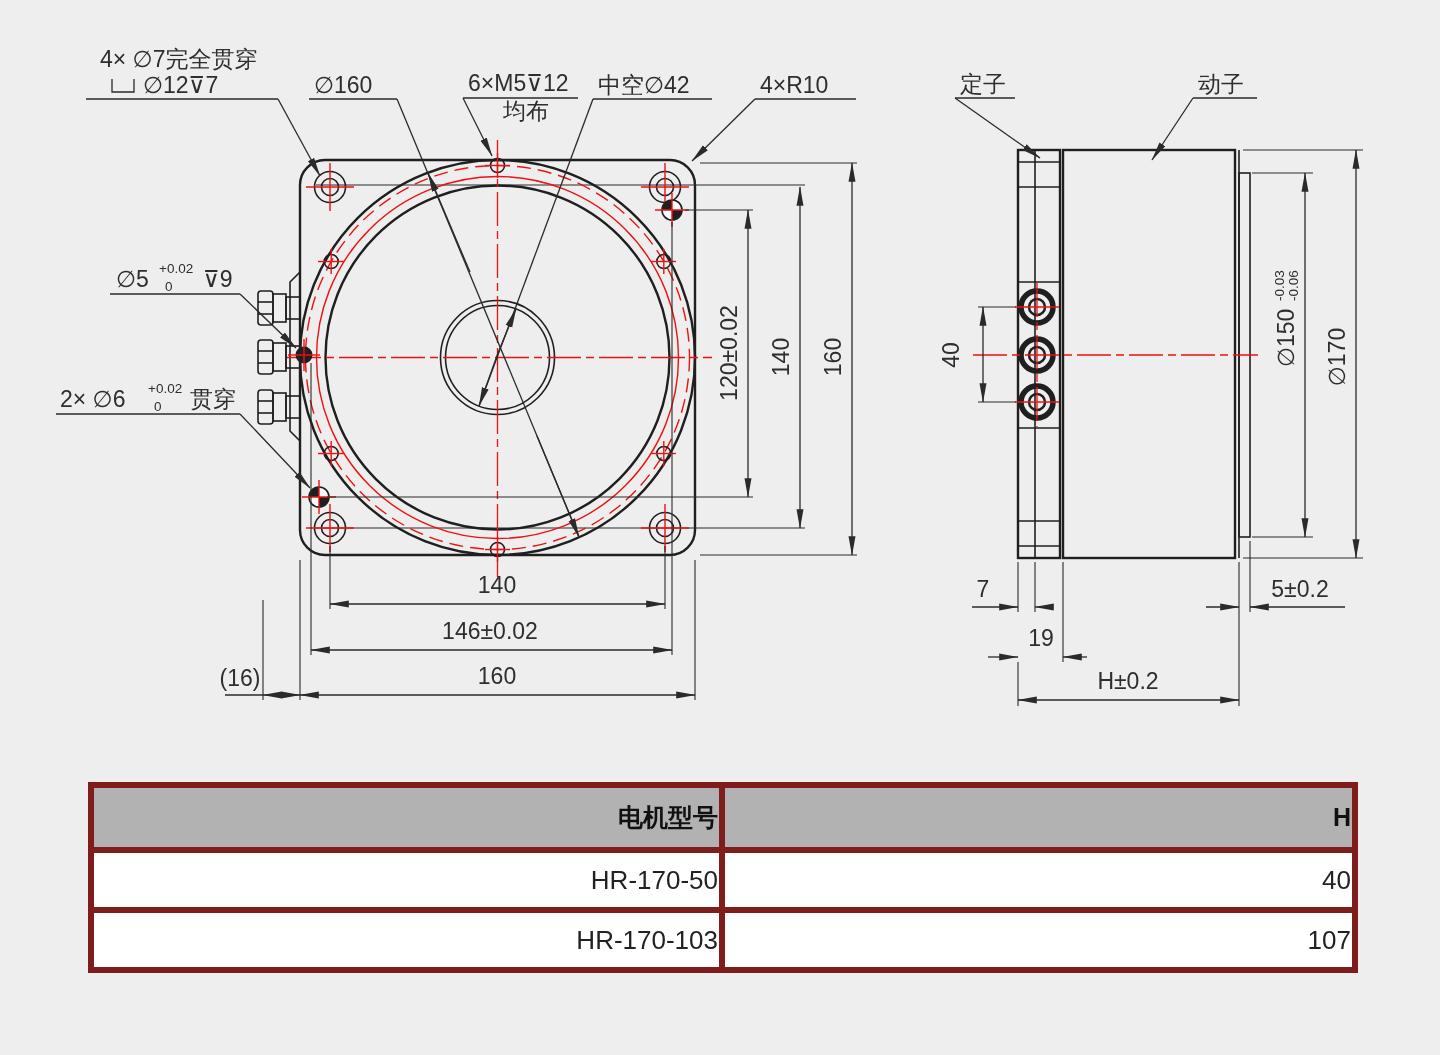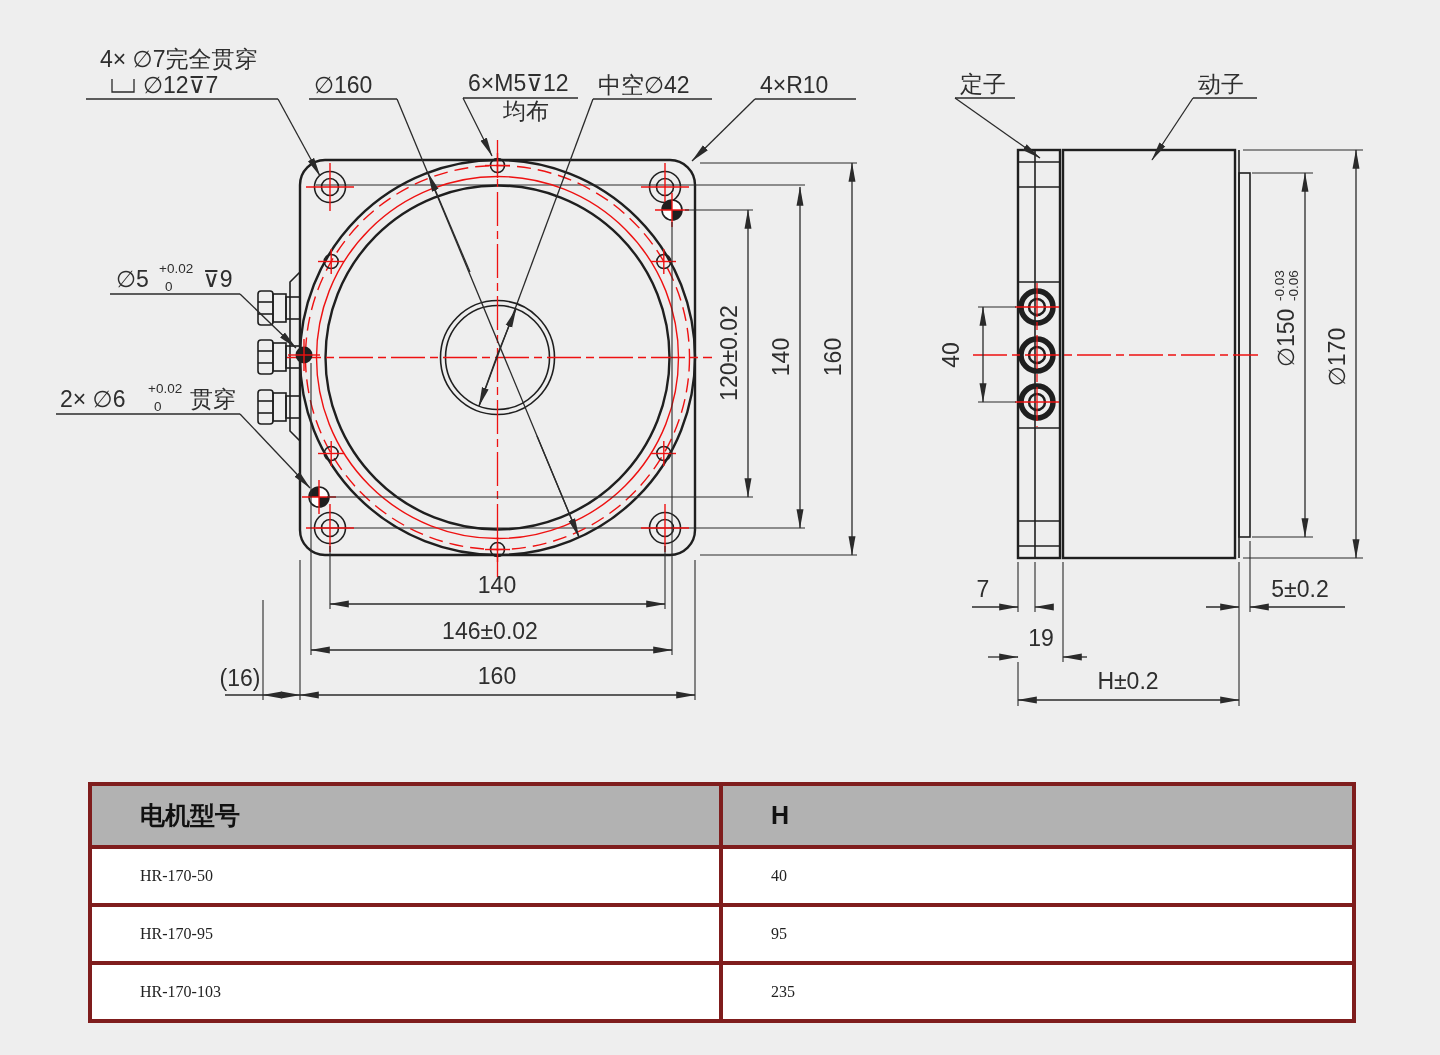--- a/index.html
+++ b/index.html
@@ -27,37 +27,36 @@
   .blackfill{fill:#1f1f1f;stroke:none;}
 
   
   .spec-table{
     position:absolute;left:88px;top:782px;width:1264px;
     border-collapse:collapse;
     table-layout:fixed;
     background:#ffffff;
   }
   .spec-table th,.spec-table td{
-    border:4px solid #7f1d1d;
-    text-align:left;
+    border:6px solid #7f1d1d;
+    text-align:right;
     color:#222222;
     padding-left:48px;
   }
   .spec-table th{
     background:#b2b2b2;
     height:57px;
     font-size:25px;
     font-weight:bold;
     color:#111111;
   }
   .spec-table td{
     height:52px;
-    font-size:16px;
+    font-size:26px;
     font-weight:normal;
-    font-family:Liberation Serif, serif;
   }
 </style>
 </head>
 <body>
 
 <div class="stage">
 
 <svg width="1440" height="760" viewBox="0 0 1440 760">
   <defs>
     <marker id="arr" viewBox="0 0 14 6" refX="13.5" refY="3" markerWidth="15" markerHeight="6.5" orient="auto-start-reverse">
@@ -415,23 +414,19 @@
       <th>电机型号</th>
       <th>H</th>
     </tr>
   </thead>
   <tbody>
     <tr>
       <td>HR-170-50</td>
       <td>40</td>
     </tr>
     <tr>
-      <td>HR-170-95</td>
-      <td>95</td>
-    </tr>
-    <tr>
       <td>HR-170-103</td>
-      <td>235</td>
+      <td>107</td>
     </tr>
   </tbody>
 </table>
 
 </div>
 
 </body></html>

